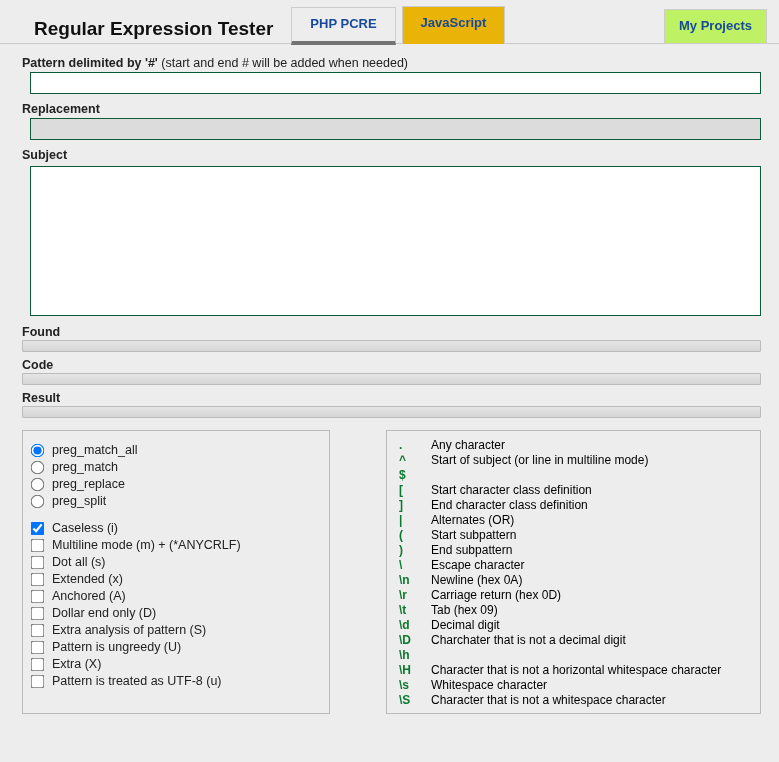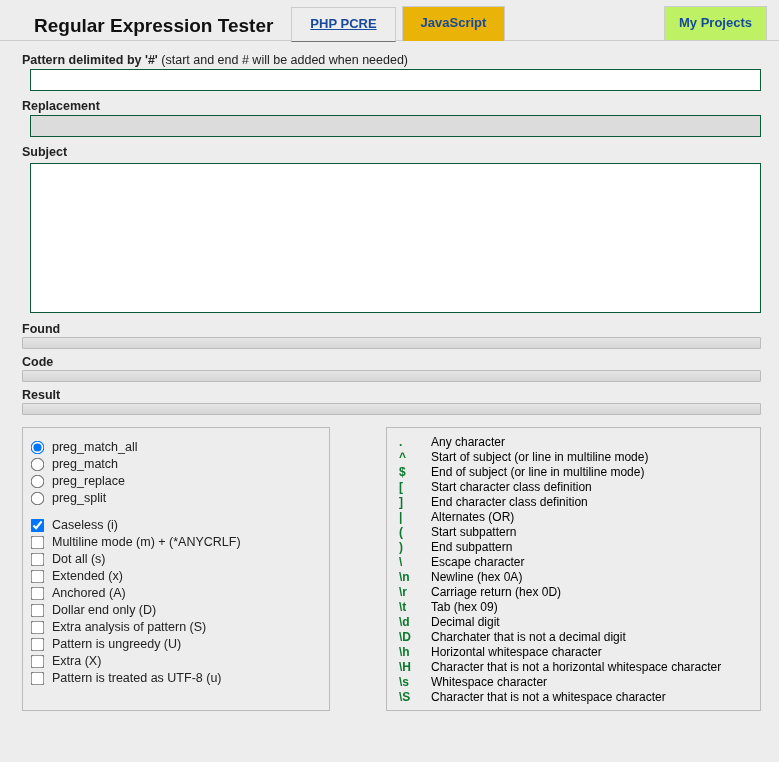--- a/index.html
+++ b/index.html
@@ -33,24 +33,23 @@
     background: #fff;
     color: #174a9b;
     font-weight: bold;
     font-size: 13px;
     padding: 8px 18px 10px 18px;
     margin-right: 6px;
     cursor: pointer;
   }
   .tab.active {
     background: #ededed;
-    border-bottom: 1px solid #737373;
+    border-bottom: 4px solid #737373;
     position: relative;
     top: 1px;
-    text-decoration: underline;
   }
   .tab.inactive { background: #eab308; }
   .spacer { flex: 1; }
   .projects-tab {
     border: 1px solid #ccc;
     background: #bef264;
     color: #174a9b;
     font-weight: bold;
     font-size: 13px;
     padding: 8px 14px 10px 14px;
@@ -272,21 +271,20 @@
         <div class="ref-row">
           <div class="ref-sym">.</div>
           <div class="ref-desc">Any character</div>
         </div>
         <div class="ref-row">
           <div class="ref-sym">^</div>
           <div class="ref-desc">Start of subject (or line in multiline mode)</div>
         </div>
         <div class="ref-row">
           <div class="ref-sym">$</div>
-          <div class="ref-desc">End of subject (or line in multiline mode)</div>
         </div>
         <div class="ref-row">
           <div class="ref-sym">[</div>
           <div class="ref-desc">Start character class definition</div>
         </div>
         <div class="ref-row">
           <div class="ref-sym">]</div>
           <div class="ref-desc">End character class definition</div>
         </div>
         <div class="ref-row">
@@ -320,21 +318,20 @@
         <div class="ref-row">
           <div class="ref-sym">\d</div>
           <div class="ref-desc">Decimal digit</div>
         </div>
         <div class="ref-row">
           <div class="ref-sym">\D</div>
           <div class="ref-desc">Charchater that is not a decimal digit</div>
         </div>
         <div class="ref-row">
           <div class="ref-sym">\h</div>
-          <div class="ref-desc">Horizontal whitespace character</div>
         </div>
         <div class="ref-row">
           <div class="ref-sym">\H</div>
           <div class="ref-desc">Character that is not a horizontal whitespace character</div>
         </div>
         <div class="ref-row">
           <div class="ref-sym">\s</div>
           <div class="ref-desc">Whitespace character</div>
         </div>
         <div class="ref-row">

